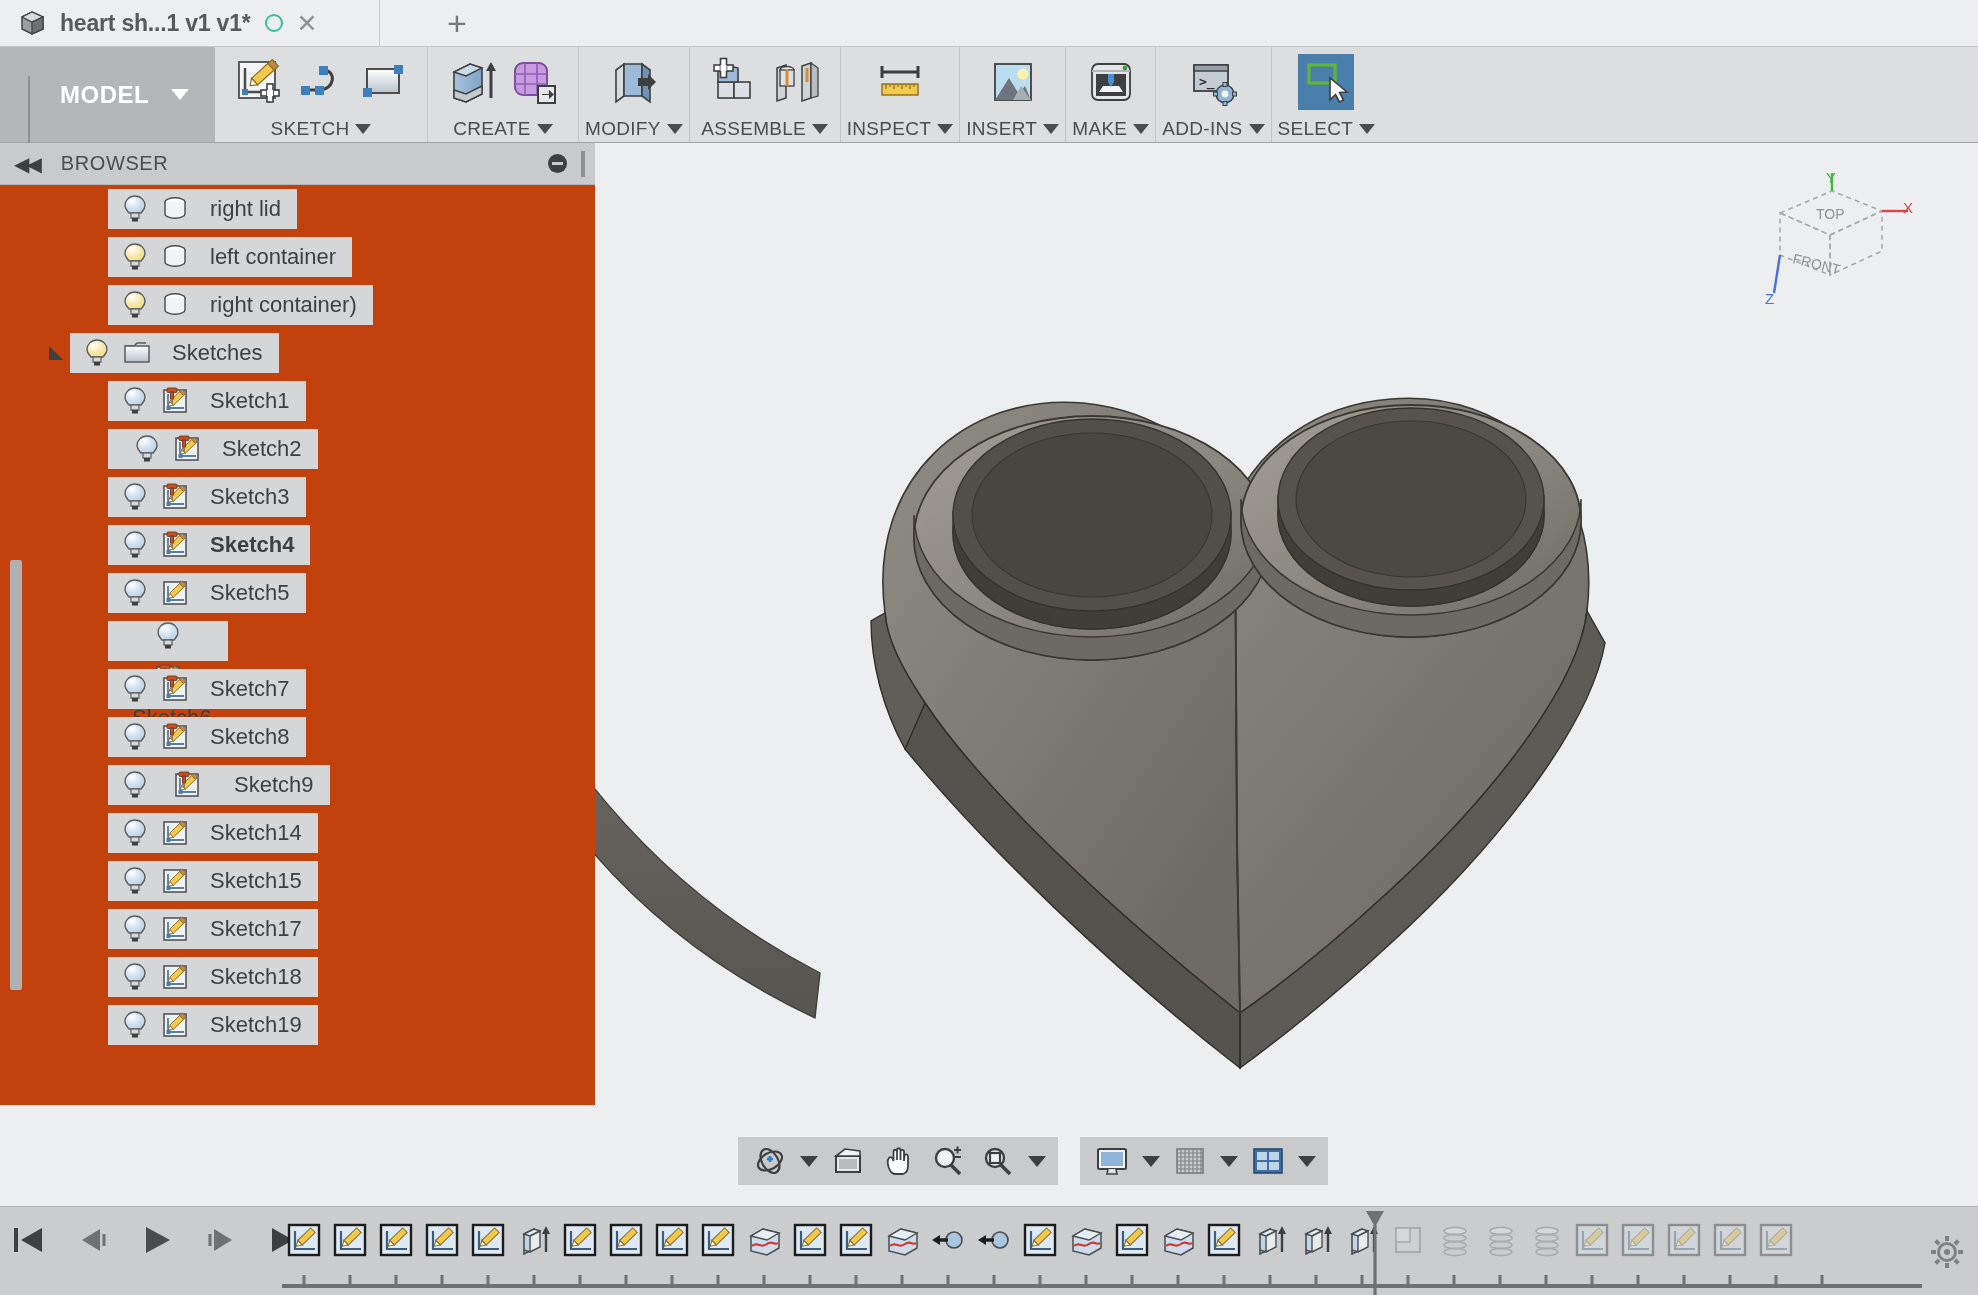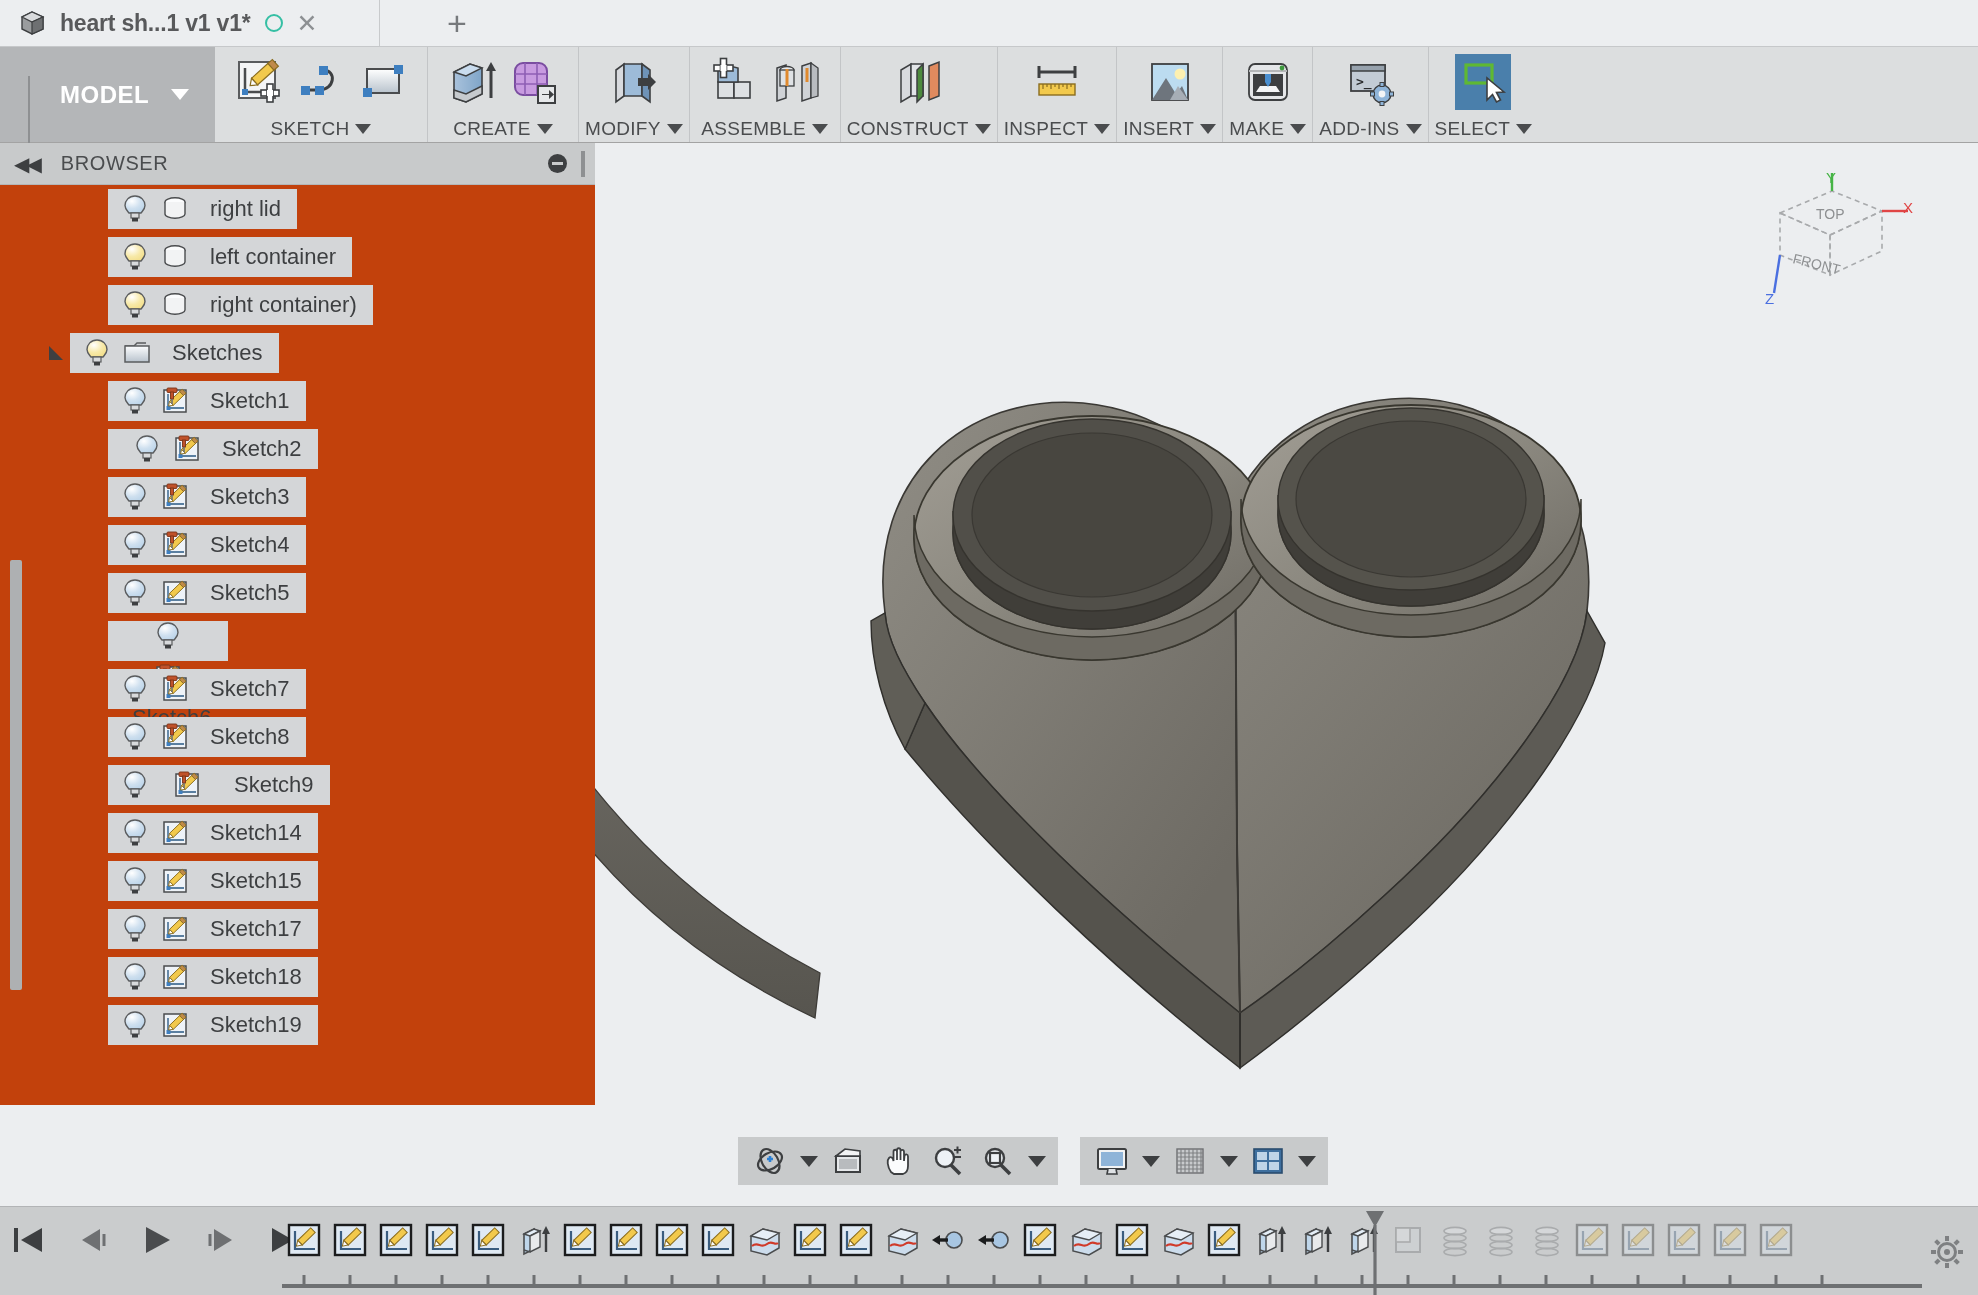--- a/index.html
+++ b/index.html
@@ -286,36 +286,20 @@
             <path d="M37 12 V26" stroke="#e08a2e" stroke-width="3"></path>
           </svg>
         </span>
       </div>
       <div class="rlabel">
         <span>ASSEMBLE</span>
         <span class="caret-d"></span>
       </div>
     </div>
 
-    <div class="rgroup">
-      <div class="ricons">
-        <span class="btn-ico">
-          <svg width="52" height="52" viewBox="0 0 52 52">
-            <polygon points="8,14 18,8 18,40 8,46" fill="#d8dade" stroke="#3d3f41" stroke-width="1.5"></polygon>
-            <polygon points="18,8 30,8 30,40 18,40" fill="#e2e5e8" stroke="#3d3f41" stroke-width="1.5"></polygon>
-            <polygon points="30,8 30,40 24,46 24,14" fill="#4d8a3e" stroke="#3d3f41" stroke-width="1.5"></polygon>
-            <polygon points="36,10 46,6 46,40 36,44" fill="#e08a5e" stroke="#3d3f41" stroke-width="1.5"></polygon>
-          </svg>
-        </span>
-      </div>
-      <div class="rlabel">
-        <span>CONSTRUCT</span>
-        <span class="caret-d"></span>
-      </div>
-    </div>
 
     <div class="rgroup">
       <div class="ricons">
         <span class="btn-ico">
           <svg width="52" height="52" viewBox="0 0 52 52">
             <path d="M8 16 H44" stroke="#3d3f41" stroke-width="3"></path>
             <path d="M8 10 V22 M44 10 V22" stroke="#3d3f41" stroke-width="3"></path>
             <rect x="8" y="28" width="36" height="11" fill="#f2c94c" stroke="#8a6d1f" stroke-width="1.4"></rect>
             <g stroke="#8a6d1f" stroke-width="1.2">
               <path d="M12 28 V33 M16 28 V31 M20 28 V33 M24 28 V31 M28 28 V33 M32 28 V31 M36 28 V33 M40 28 V31"></path>
@@ -718,21 +702,21 @@
                     <rect x="7" y="2" width="10" height="4.5" rx="1" fill="#c0522a" stroke="#7a3418" stroke-width="0.9"></rect>
                     <rect x="10.5" y="6" width="3" height="7" fill="#c0522a" stroke="#7a3418" stroke-width="0.9"></rect>
                     <path d="M12 13 V18" stroke="#6e7072" stroke-width="1.6"></path>
                   </g>
                 </svg></span>
               <span class="tlabel" style="padding-left: 8px;">Sketch3</span>
             </div>
           </div>
           <div class="trow">
             <div style="width: 108px; display: flex; justify-content: flex-end;"></div>
-            <div class="hl" style="padding-left: 14px;">
+            <div class="hl" style="padding-left: 14px; font-weight: bold;">
               <span class="bulb"><svg width="26" height="30" viewBox="0 0 26 30">
                   <defs>
                     <radialGradient id="goff" cx="0.35" cy="0.3" r="0.8">
                       <stop offset="0" stop-color="#ffffff"></stop>
                       <stop offset="0.55" stop-color="#cfe0ef"></stop>
                       <stop offset="1" stop-color="#b8d2e8"></stop>
                     </radialGradient>
                   </defs>
                   <path d="M13 2 C19 2 23 6.5 23 11.5 C23 15 20.5 17 19 19 L7 19 C5.5 17 3 15 3 11.5 C3 6.5 7 2 13 2 Z" fill="url(#goff)" stroke="#5a5c5e" stroke-width="1.4"></path>
                   <rect x="9" y="19" width="8" height="5" fill="#d8dadc" stroke="#5a5c5e" stroke-width="1.2"></rect>

